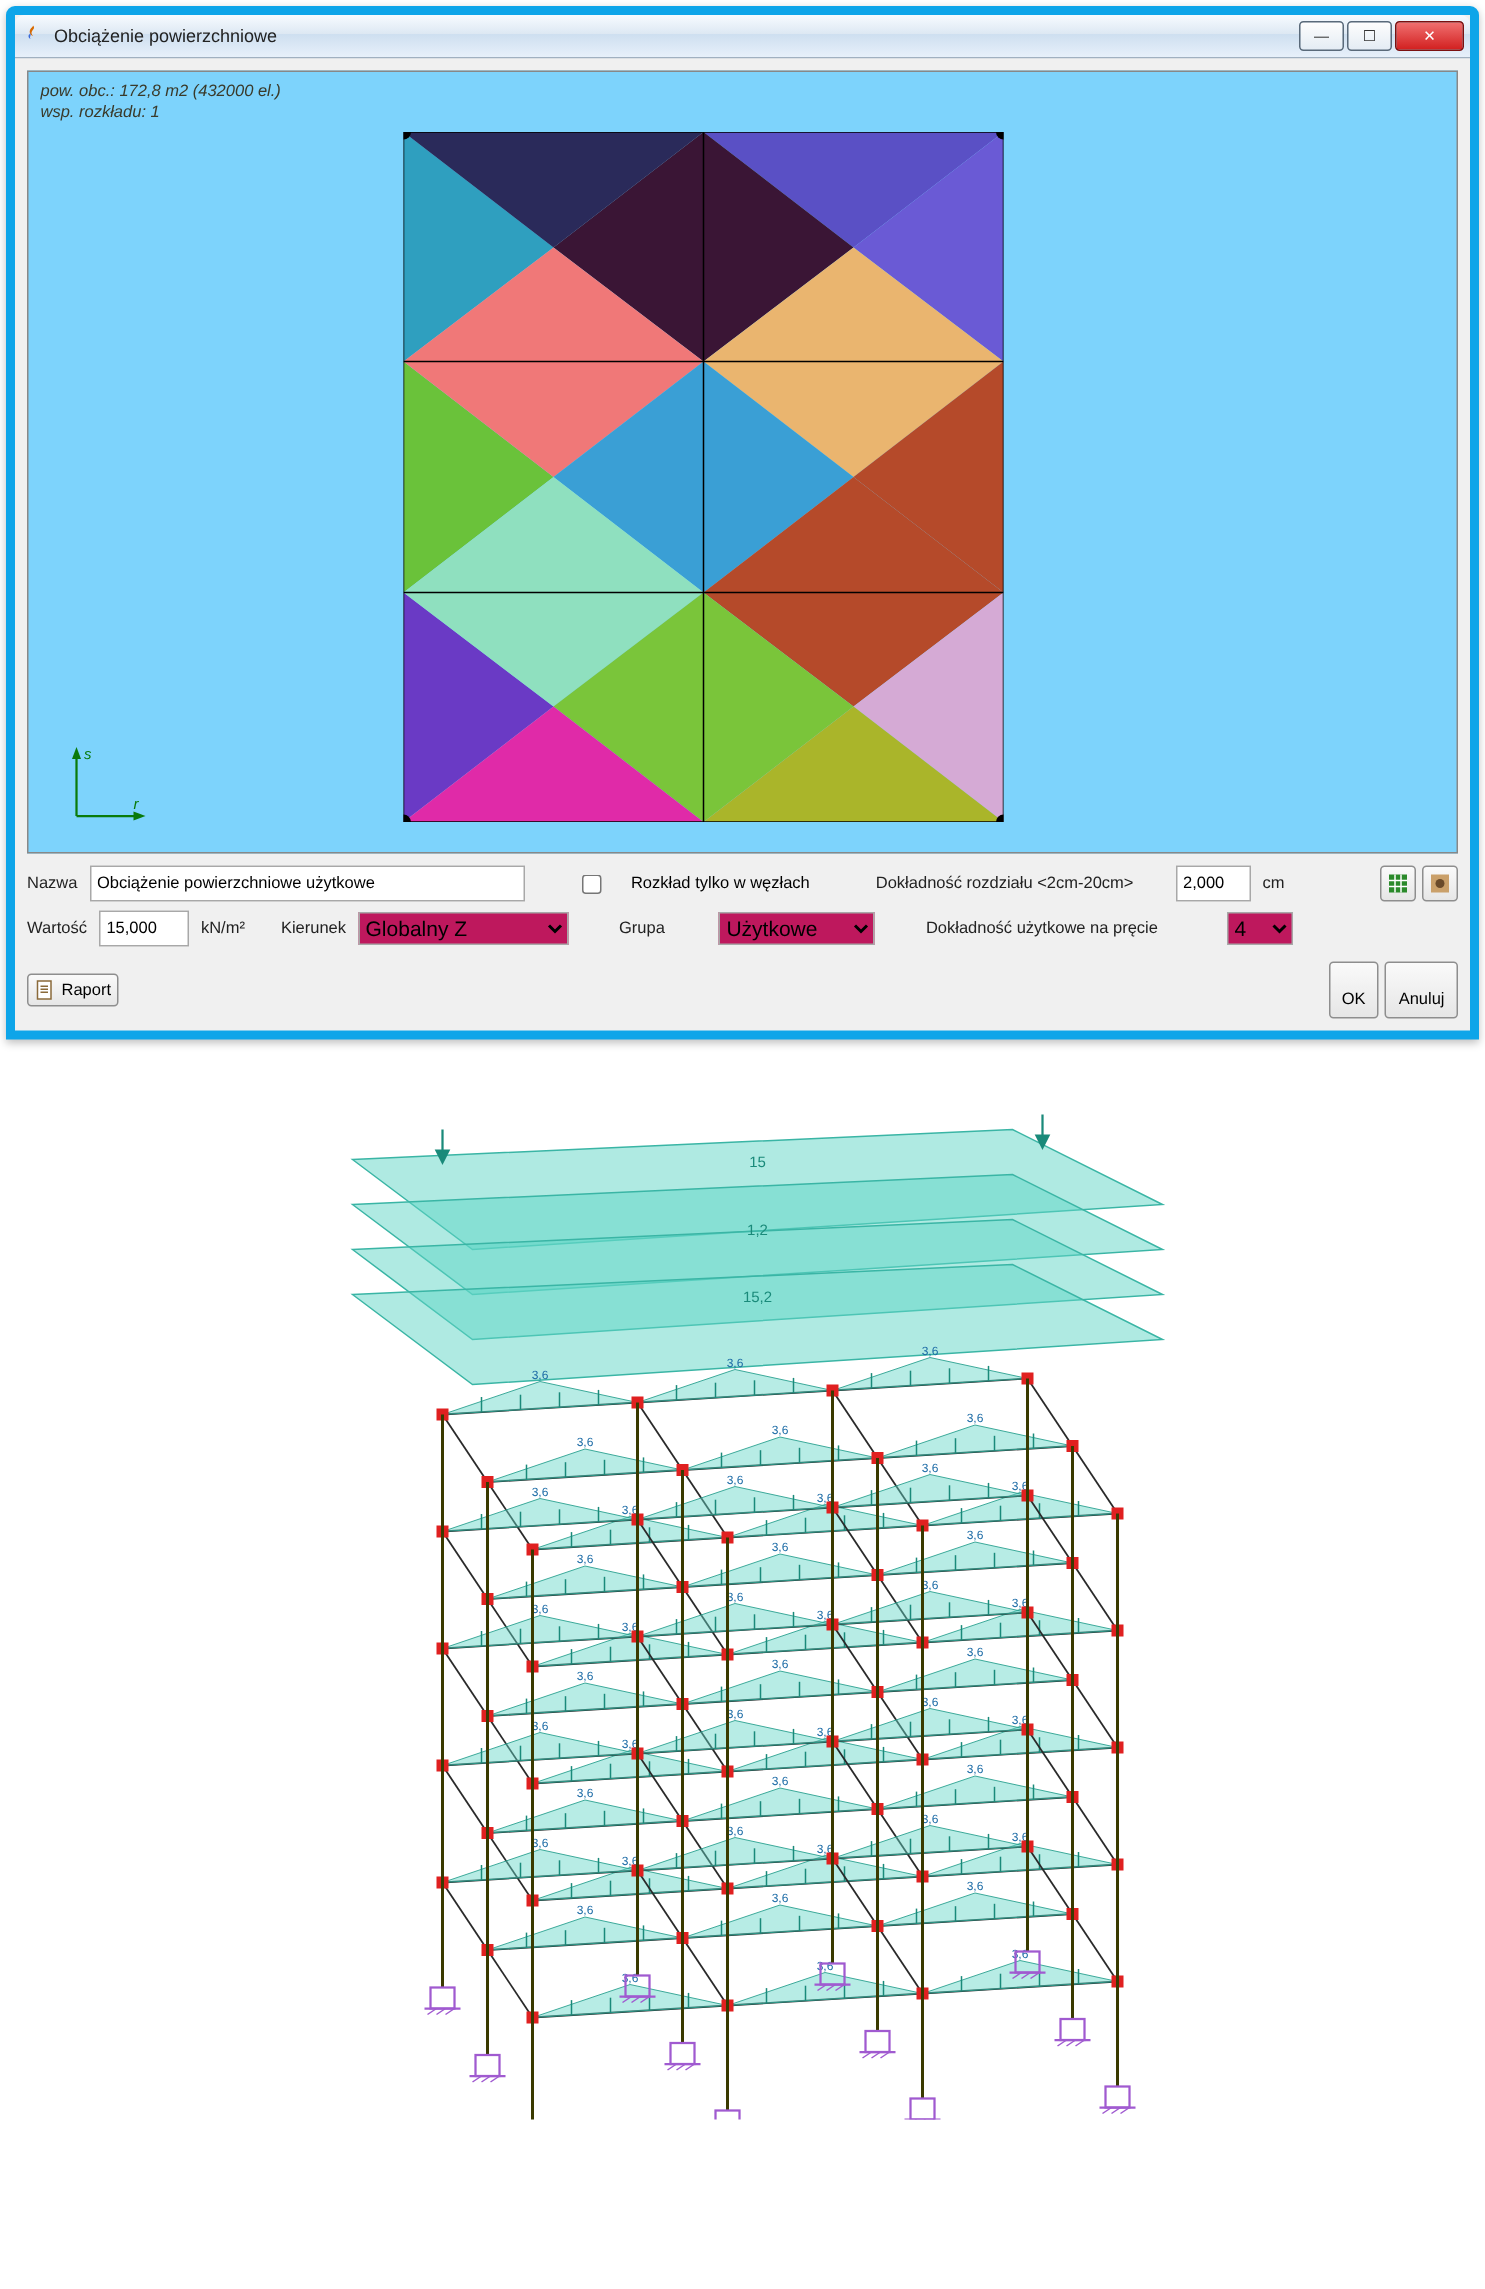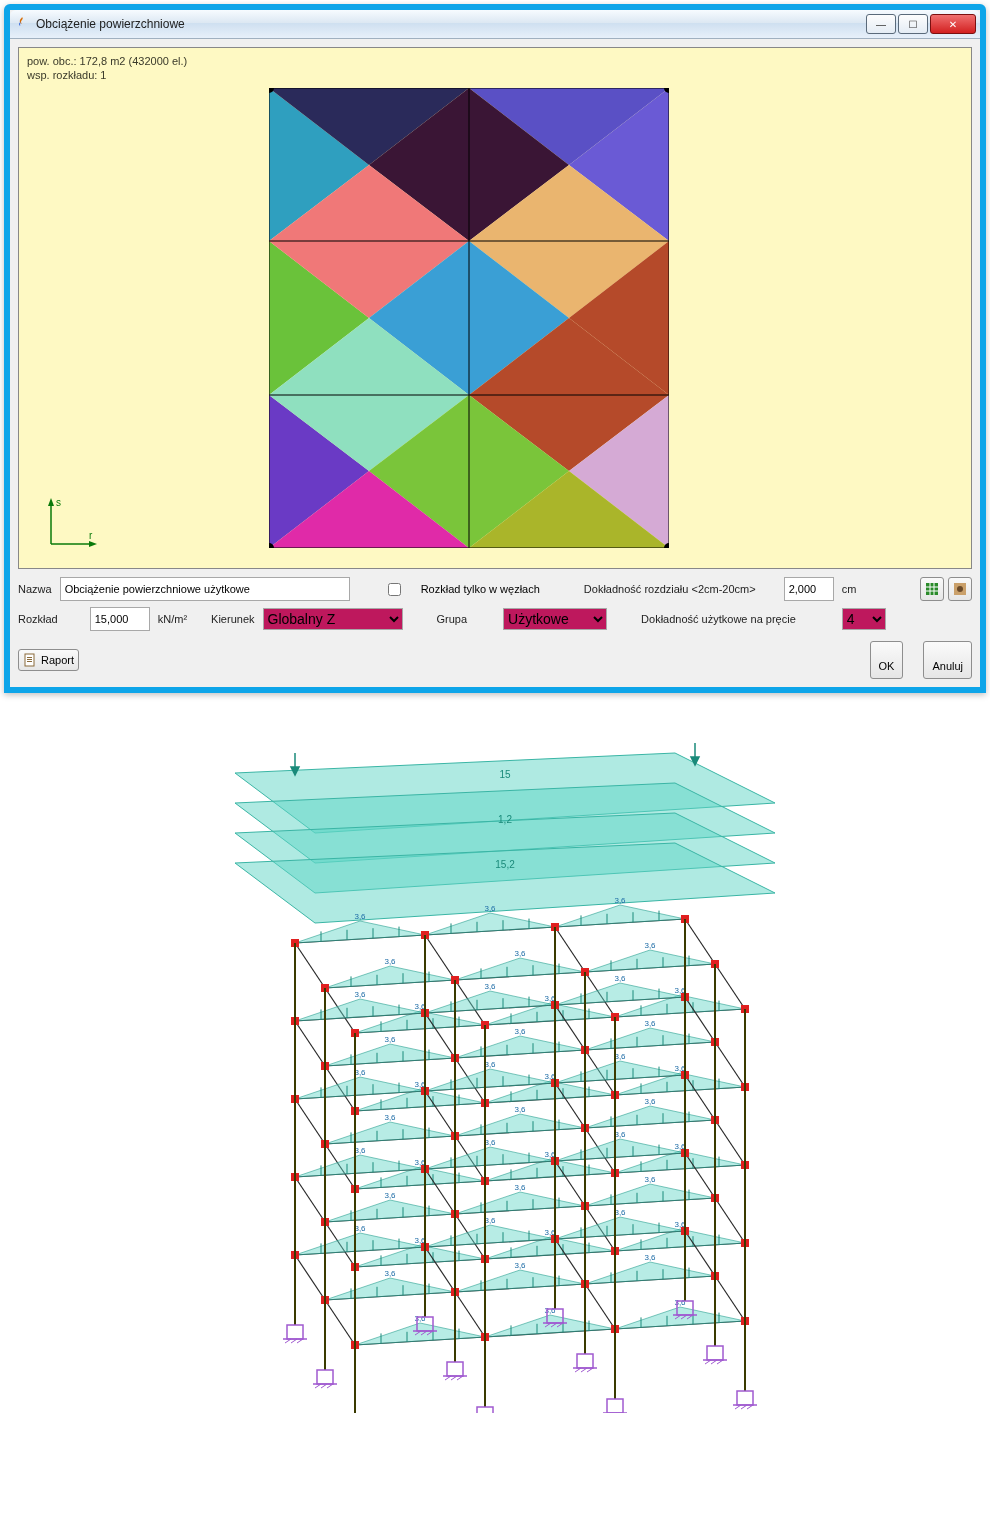--- a/index.html
+++ b/index.html
@@ -44,23 +44,24 @@
     background: linear-gradient(#fdfdfd,#e4ecf4);
     display:flex;align-items:center;justify-content:center;
     font-size:10px;color:#333;
   }
   .win-btn.close { width:44px; background: linear-gradient(#f07070,#d22020); color:#fff; border-color:#7a1010;}
   .content {
     padding: 8px;
   }
   .canvas-frame {
     border: 1px solid #888;
-    background: #fef9c3;
+    background: #7dd3fc;
     height: 520px;
     position: relative;
+    font-style: italic;
   }
   .overlay-text {
     position: absolute;
     top: 6px; left: 8px;
     color: #3a3a2a;
     font-size: 11px;
     line-height: 1.3;
   }
   .axis {
     position:absolute;
@@ -107,21 +108,21 @@
     padding:18px 8px;
     font-family:inherit;
     font-size:11px;
     height:22px;
     cursor:pointer;
   }
   .btn.icon { padding:2px 4px; display:flex;align-items:center;gap:4px;}
   .toolbar-icons { display:flex; gap:4px; margin-left:auto;}
   .sq-btn { width:22px;height:22px;border:1px solid #8e8e8e;background:linear-gradient(#fafafa,#e6e6e6);border-radius:3px;display:flex;align-items:center;justify-content:center;}
   .sq-btn.green svg rect{fill:#2a8a2a;}
-  .footer-row { display:flex; align-items:center; gap:20px; margin-top:4px;}
+  .footer-row { display:flex; align-items:center; gap:4px; margin-top:4px;}
   .spacer{flex:1;}
   
   .model-area {
     margin: 40px auto 20px;
     width: 640px;
     height: 680px;
     position:relative;
   }
   .model-area svg{width:100%;height:100%;}
 </style>
@@ -237,22 +238,22 @@
           <div class="sq-btn">
             <svg width="14" height="14">
                 <rect x="1" y="1" width="12" height="12" fill="#caa06a"></rect>
                 <circle cx="7" cy="7" r="3" fill="#6a4a2a"></circle>
               </svg>
           </div>
         </div>
       </div>
 
       <div class="row">
-        <span class="lbl">Rozkład</span>
-        <input type="text" style="width: 50px; margin-left: 24px;" value="15,000">
+        <span class="lbl">Wartość</span>
+        <input type="text" style="width: 50px;" value="15,000">
         <span class="lbl">kN/m²</span>
         <span style="width:8px"></span>
         <span class="lbl">Kierunek</span>
         <select style="width:140px">
           <option>Globalny Z</option>
         </select>
         <span style="width:18px"></span>
         <span class="lbl">Grupa</span>
         <span style="width:20px"></span>
         <select style="width:104px">

